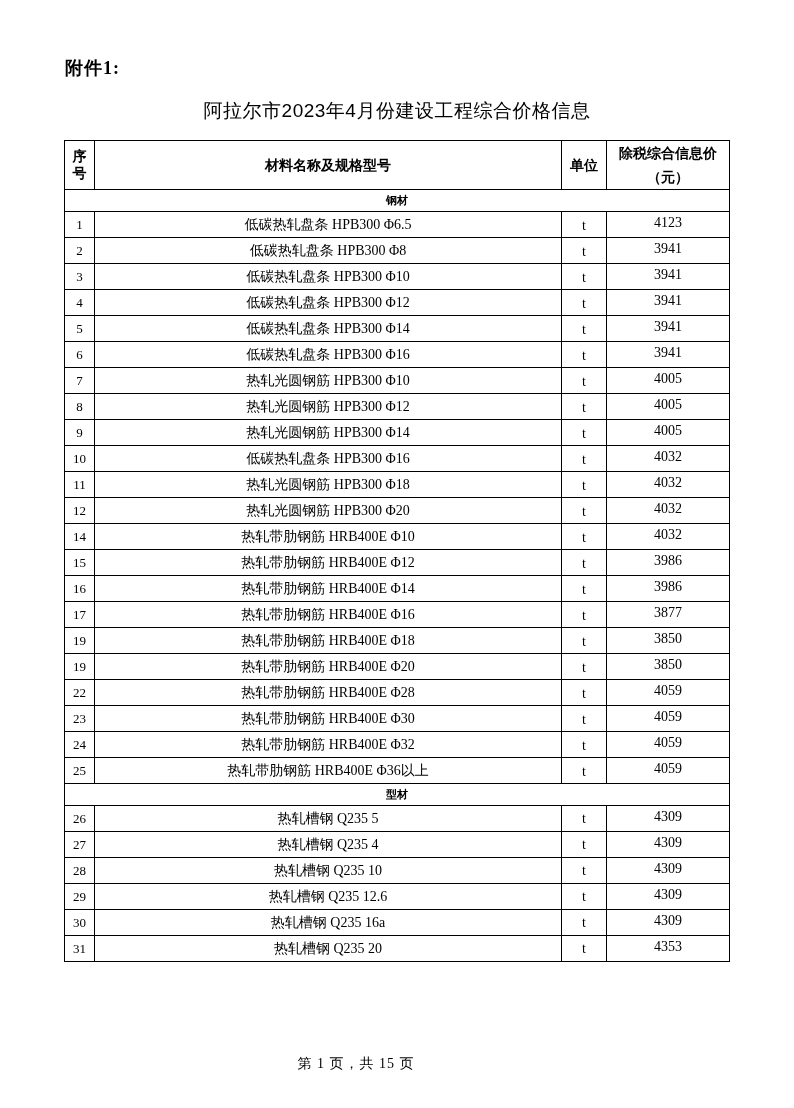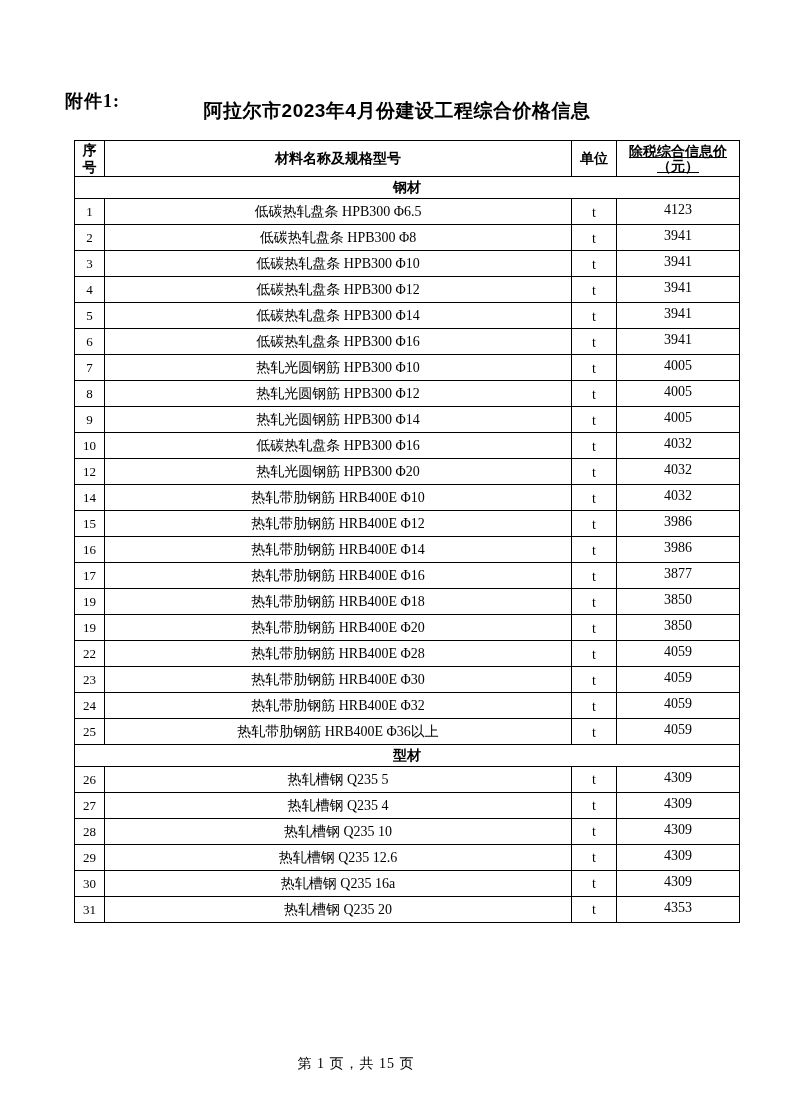--- a/index.html
+++ b/index.html
@@ -14,60 +14,59 @@
     overflow: hidden;
   }
   .attachment {
     position: absolute;
     left: 65px;
     top: 56px;
     font-size: 18px;
     font-weight: bold;
     font-family: "Liberation Serif", serif;
     letter-spacing: 1px;
-    margin-top: 33px;
   }
   .doc-title {
     position: absolute;
     left: 0;
     top: 98px;
     width: 794px;
     text-align: center;
     font-size: 19px;
-    font-weight: bold;
+    font-weight: normal;
     font-family: "Liberation Sans", sans-serif;
     letter-spacing: 0.5px;
   }
   table.price-table {
     position: absolute;
-    left: 74px;
+    left: 64px;
     top: 140px;
     width: 665px;
     border-collapse: collapse;
     table-layout: fixed;
   }
   .price-table td, .price-table th {
     border: 1px solid #000000;
     overflow: hidden;
   }
   .price-table th {
     font-family: "Liberation Sans", sans-serif;
     font-size: 14px;
     font-weight: bold;
     height: 36px;
     text-align: center;
     vertical-align: middle;
     line-height: 17px;
     padding: 0 1px;
   }
-  th.col-price { white-space: pre-line; line-height: 15px; text-decoration: underline; }
+  th.col-price { white-space: pre-line; line-height: 24px; }
   .section-cell {
     height: 22px;
     font-family: "Liberation Sans", sans-serif;
-    font-size: 14px;
+    font-size: 11px;
     font-weight: bold;
     text-align: center;
     vertical-align: middle;
   }
   .data-row td {
     height: 26px;
     font-size: 14px;
     font-family: "Liberation Serif", serif;
     text-align: center;
     vertical-align: middle;
@@ -171,20 +170,26 @@
           <td class="unit">t</td>
           <td class="price">4005</td>
         </tr>
         <tr class="data-row sec-0">
           <td class="no">10</td>
           <td class="name">低碳热轧盘条 HPB300 Φ16</td>
           <td class="unit">t</td>
           <td class="price">4032</td>
         </tr>
         <tr class="data-row sec-0">
+          <td class="no">11</td>
+          <td class="name">热轧光圆钢筋 HPB300 Φ18</td>
+          <td class="unit">t</td>
+          <td class="price">4032</td>
+        </tr>
+        <tr class="data-row sec-0">
           <td class="no">12</td>
           <td class="name">热轧光圆钢筋 HPB300 Φ20</td>
           <td class="unit">t</td>
           <td class="price">4032</td>
         </tr>
         <tr class="data-row sec-0">
           <td class="no">14</td>
           <td class="name">热轧带肋钢筋 HRB400E Φ10</td>
           <td class="unit">t</td>
           <td class="price">4032</td>

